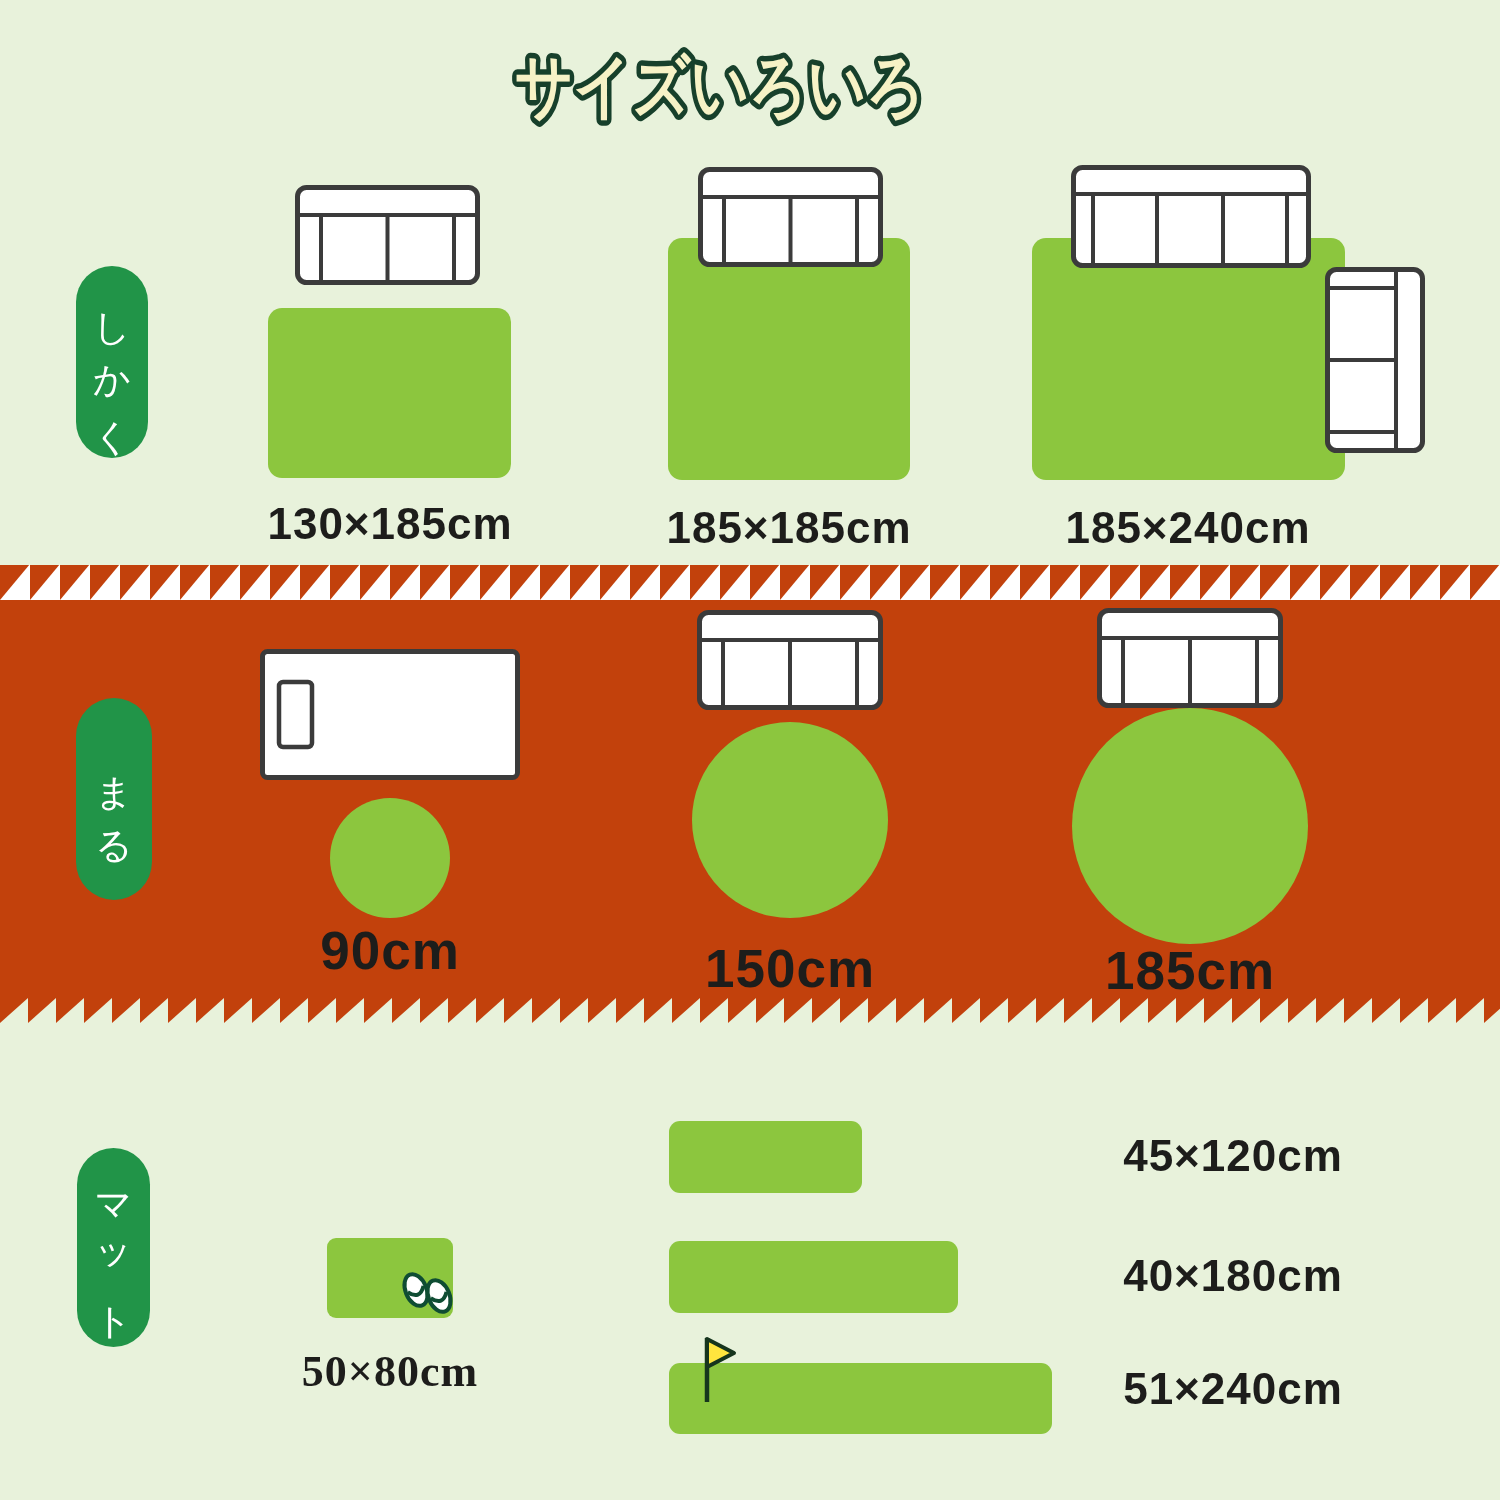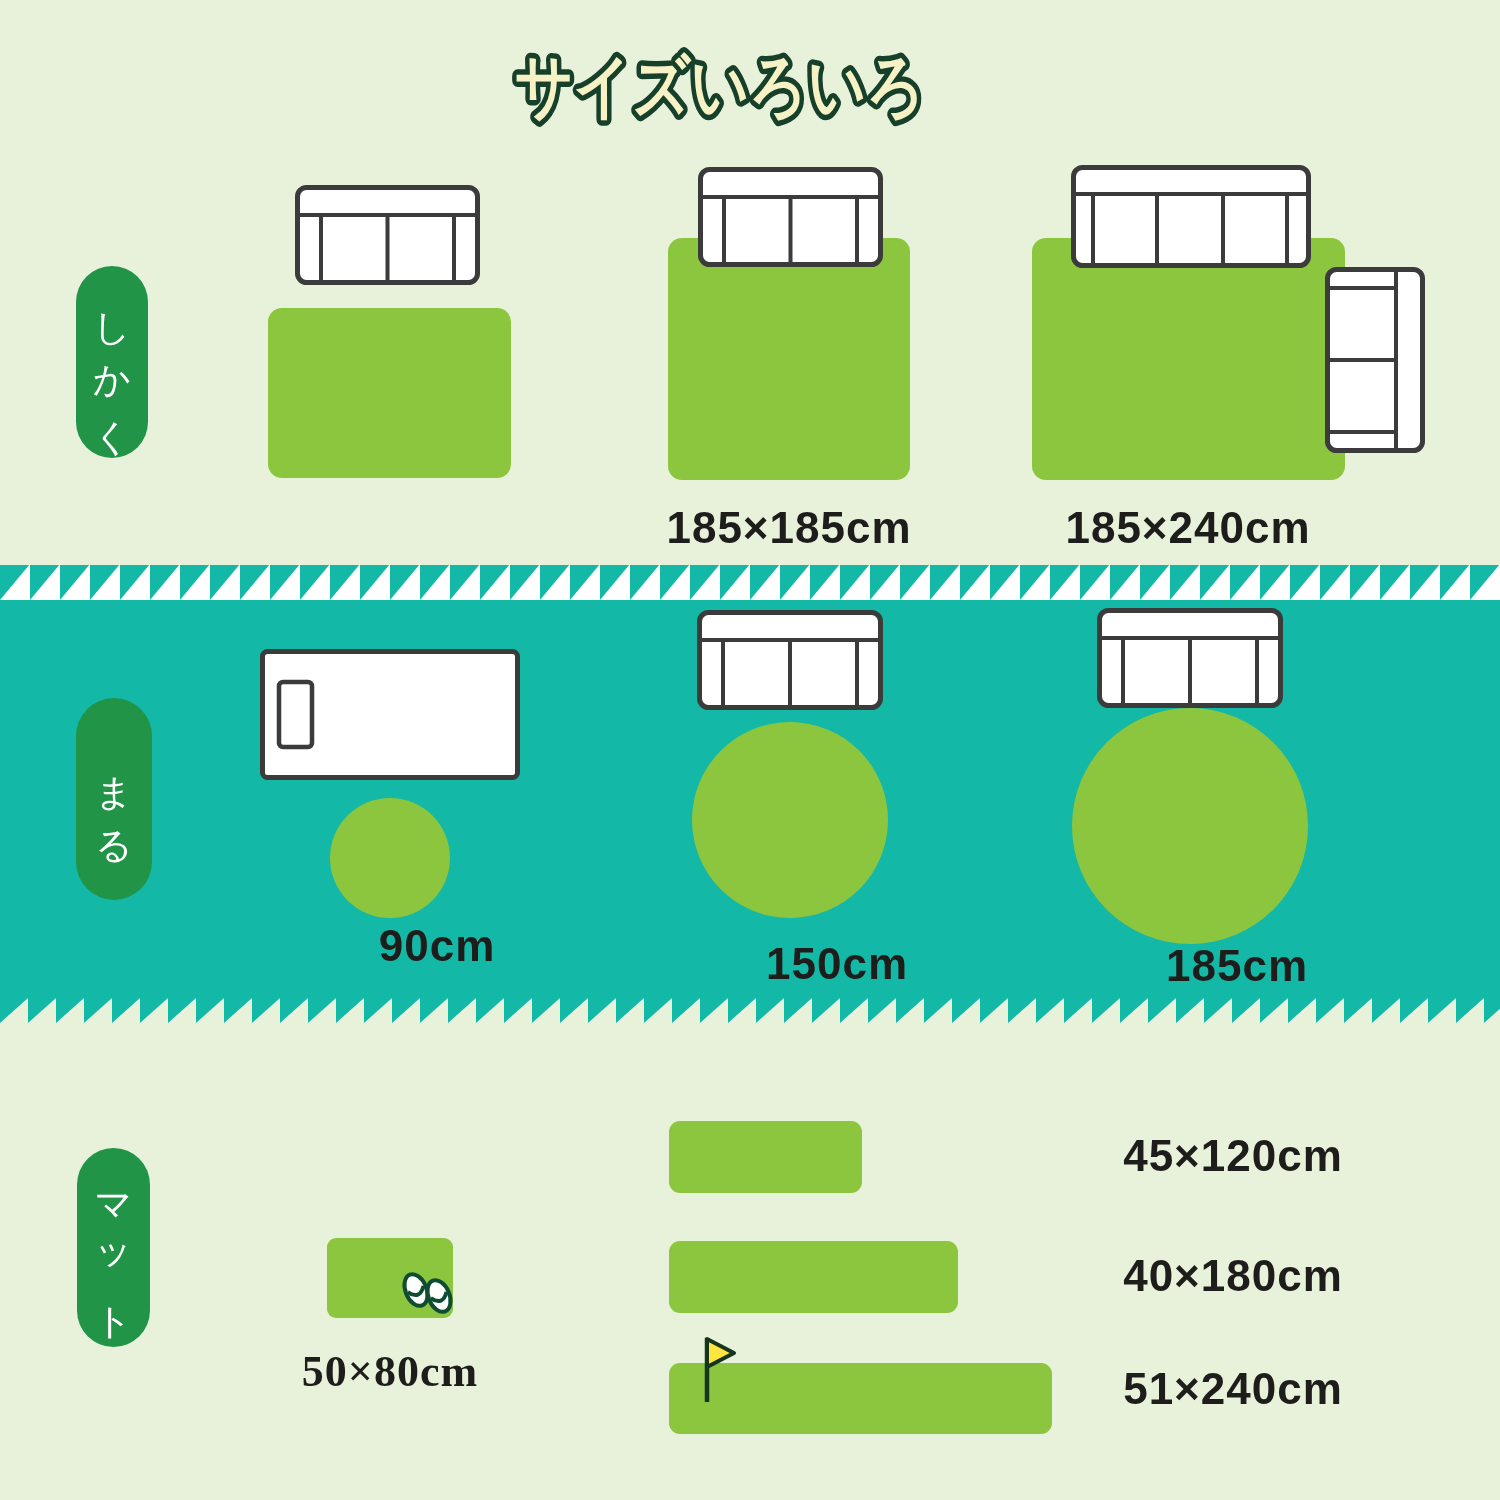--- a/index.html
+++ b/index.html
@@ -1,18 +1,18 @@
 <!DOCTYPE html>
 <html><head>
 <meta charset="utf-8">
 <style>
   html,body { margin:0; padding:0; }
   .canvas {
     position:relative; width:1500px; height:1500px; overflow:hidden;
-    background:#14b8a6; font-family:"Liberation Sans", sans-serif;
+    background:#c2410c; font-family:"Liberation Sans", sans-serif;
   }
   .bg-top    { position:absolute; left:0; top:0;    width:1500px; height:565px; background:#e8f2db; }
   .bg-bottom { position:absolute; left:0; top:1023px; width:1500px; height:477px; background:#e8f2db; }
   .divider { position:absolute; left:0; }
 
   .title-svg { position:absolute; left:360px; top:26px; }
 
   .pill {
     position:absolute; background:#219448; border-radius:46px;
     display:flex; align-items:center; justify-content:center;
@@ -27,21 +27,21 @@
   .rug-circle { position:absolute; background:#8cc63e; border-radius:50%; }
   .mat { position:absolute; background:#8cc63e; border-radius:11px; }
 
   .icon-svg { position:absolute; }
 
   .size-label {
     position:absolute; transform:translateX(-50%);
     font-weight:bold; color:#1d1d1b; font-size:44px; line-height:1;
     white-space:nowrap; letter-spacing:1px; text-align:center;
   }
-  .size-label.big { font-size:44px;margin-left:47px; }
+  .size-label.big { font-size:53px; }
 </style>
 </head>
 <body>
 
 <div class="canvas">
 
   <div class="bg-top"></div>
   <div class="bg-bottom"></div>
 
   <svg class="divider" style="top:564px" width="1500" height="36">
@@ -73,20 +73,21 @@
   <div class="rug" style="left:268px; top:308px; width:243px; height:170px;"></div>
   <svg class="icon-svg" style="left:295px; top:185px;" width="185" height="100" viewBox="0 0 185 100">
     <g stroke="#3b3b3b" fill="none">
       <rect x="2.5" y="2.5" width="180" height="95" rx="9" fill="#ffffff" stroke-width="5"></rect>
       <line x1="3" y1="30" x2="182" y2="30" stroke-width="4"></line>
       <line x1="26" y1="30" x2="26" y2="97" stroke-width="4"></line>
       <line x1="92.5" y1="30" x2="92.5" y2="97" stroke-width="4"></line>
       <line x1="159" y1="30" x2="159" y2="97" stroke-width="4"></line>
     </g>
   </svg>
+  <div class="size-label" style="left:390px; top:502px;">130×185cm</div>
 
   <div class="rug" style="left:668px; top:238px; width:242px; height:242px;"></div>
   <svg class="icon-svg" style="left:698px; top:167px;" width="185" height="100" viewBox="0 0 185 100">
     <g stroke="#3b3b3b" fill="none">
       <rect x="2.5" y="2.5" width="180" height="95" rx="9" fill="#ffffff" stroke-width="5"></rect>
       <line x1="3" y1="30" x2="182" y2="30" stroke-width="4"></line>
       <line x1="26" y1="30" x2="26" y2="97" stroke-width="4"></line>
       <line x1="92.5" y1="30" x2="92.5" y2="97" stroke-width="4"></line>
       <line x1="159" y1="30" x2="159" y2="97" stroke-width="4"></line>
     </g>

